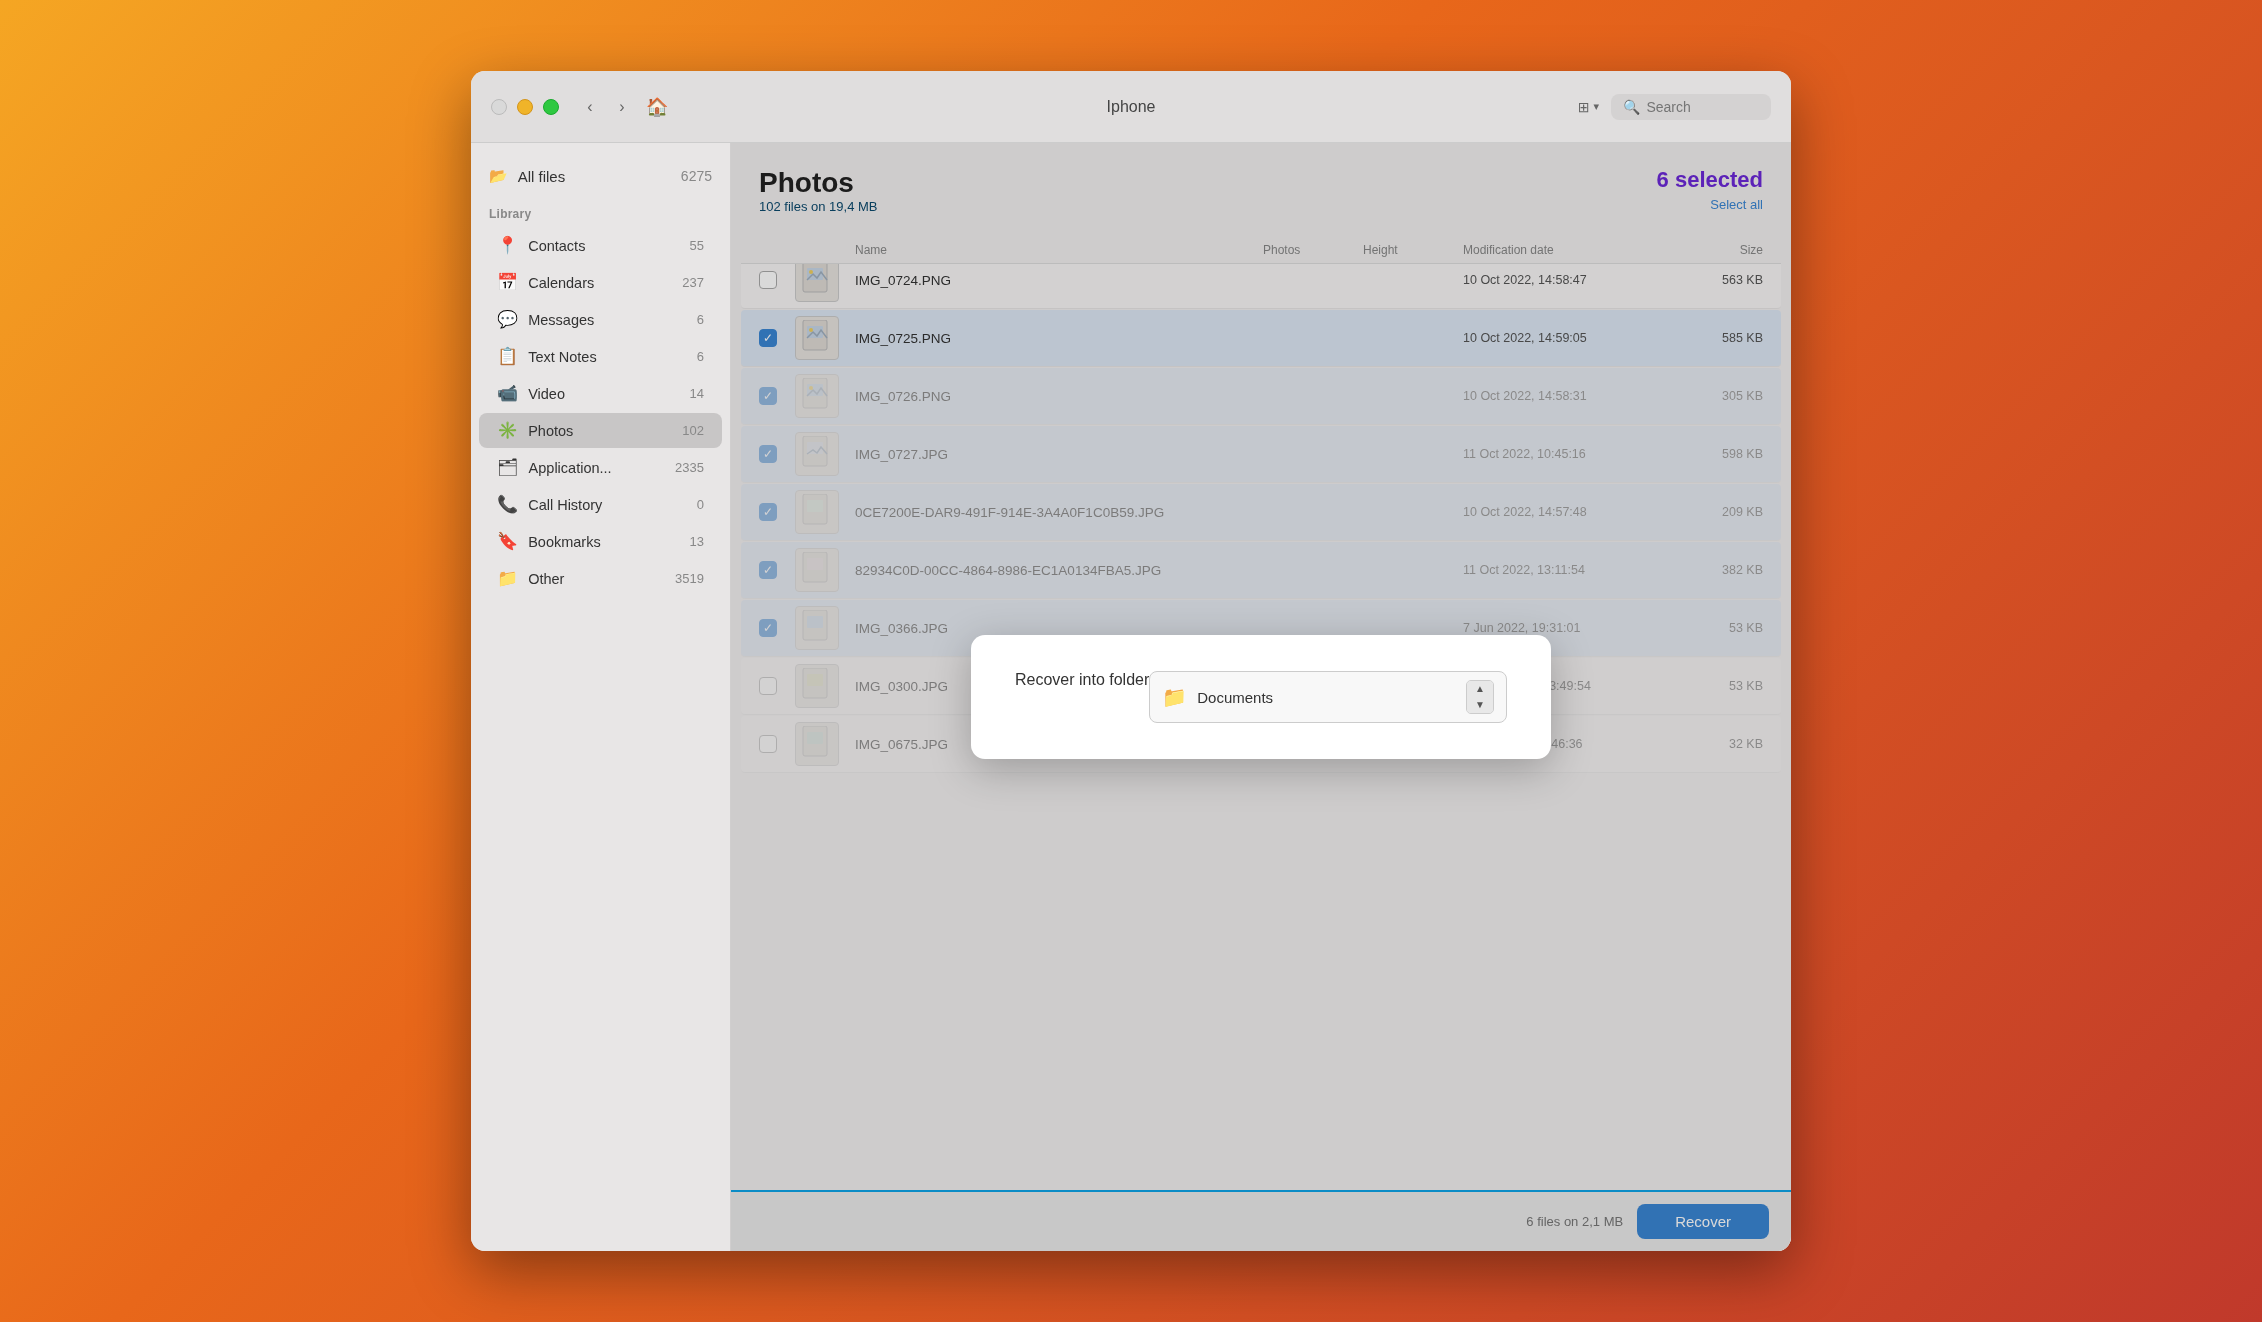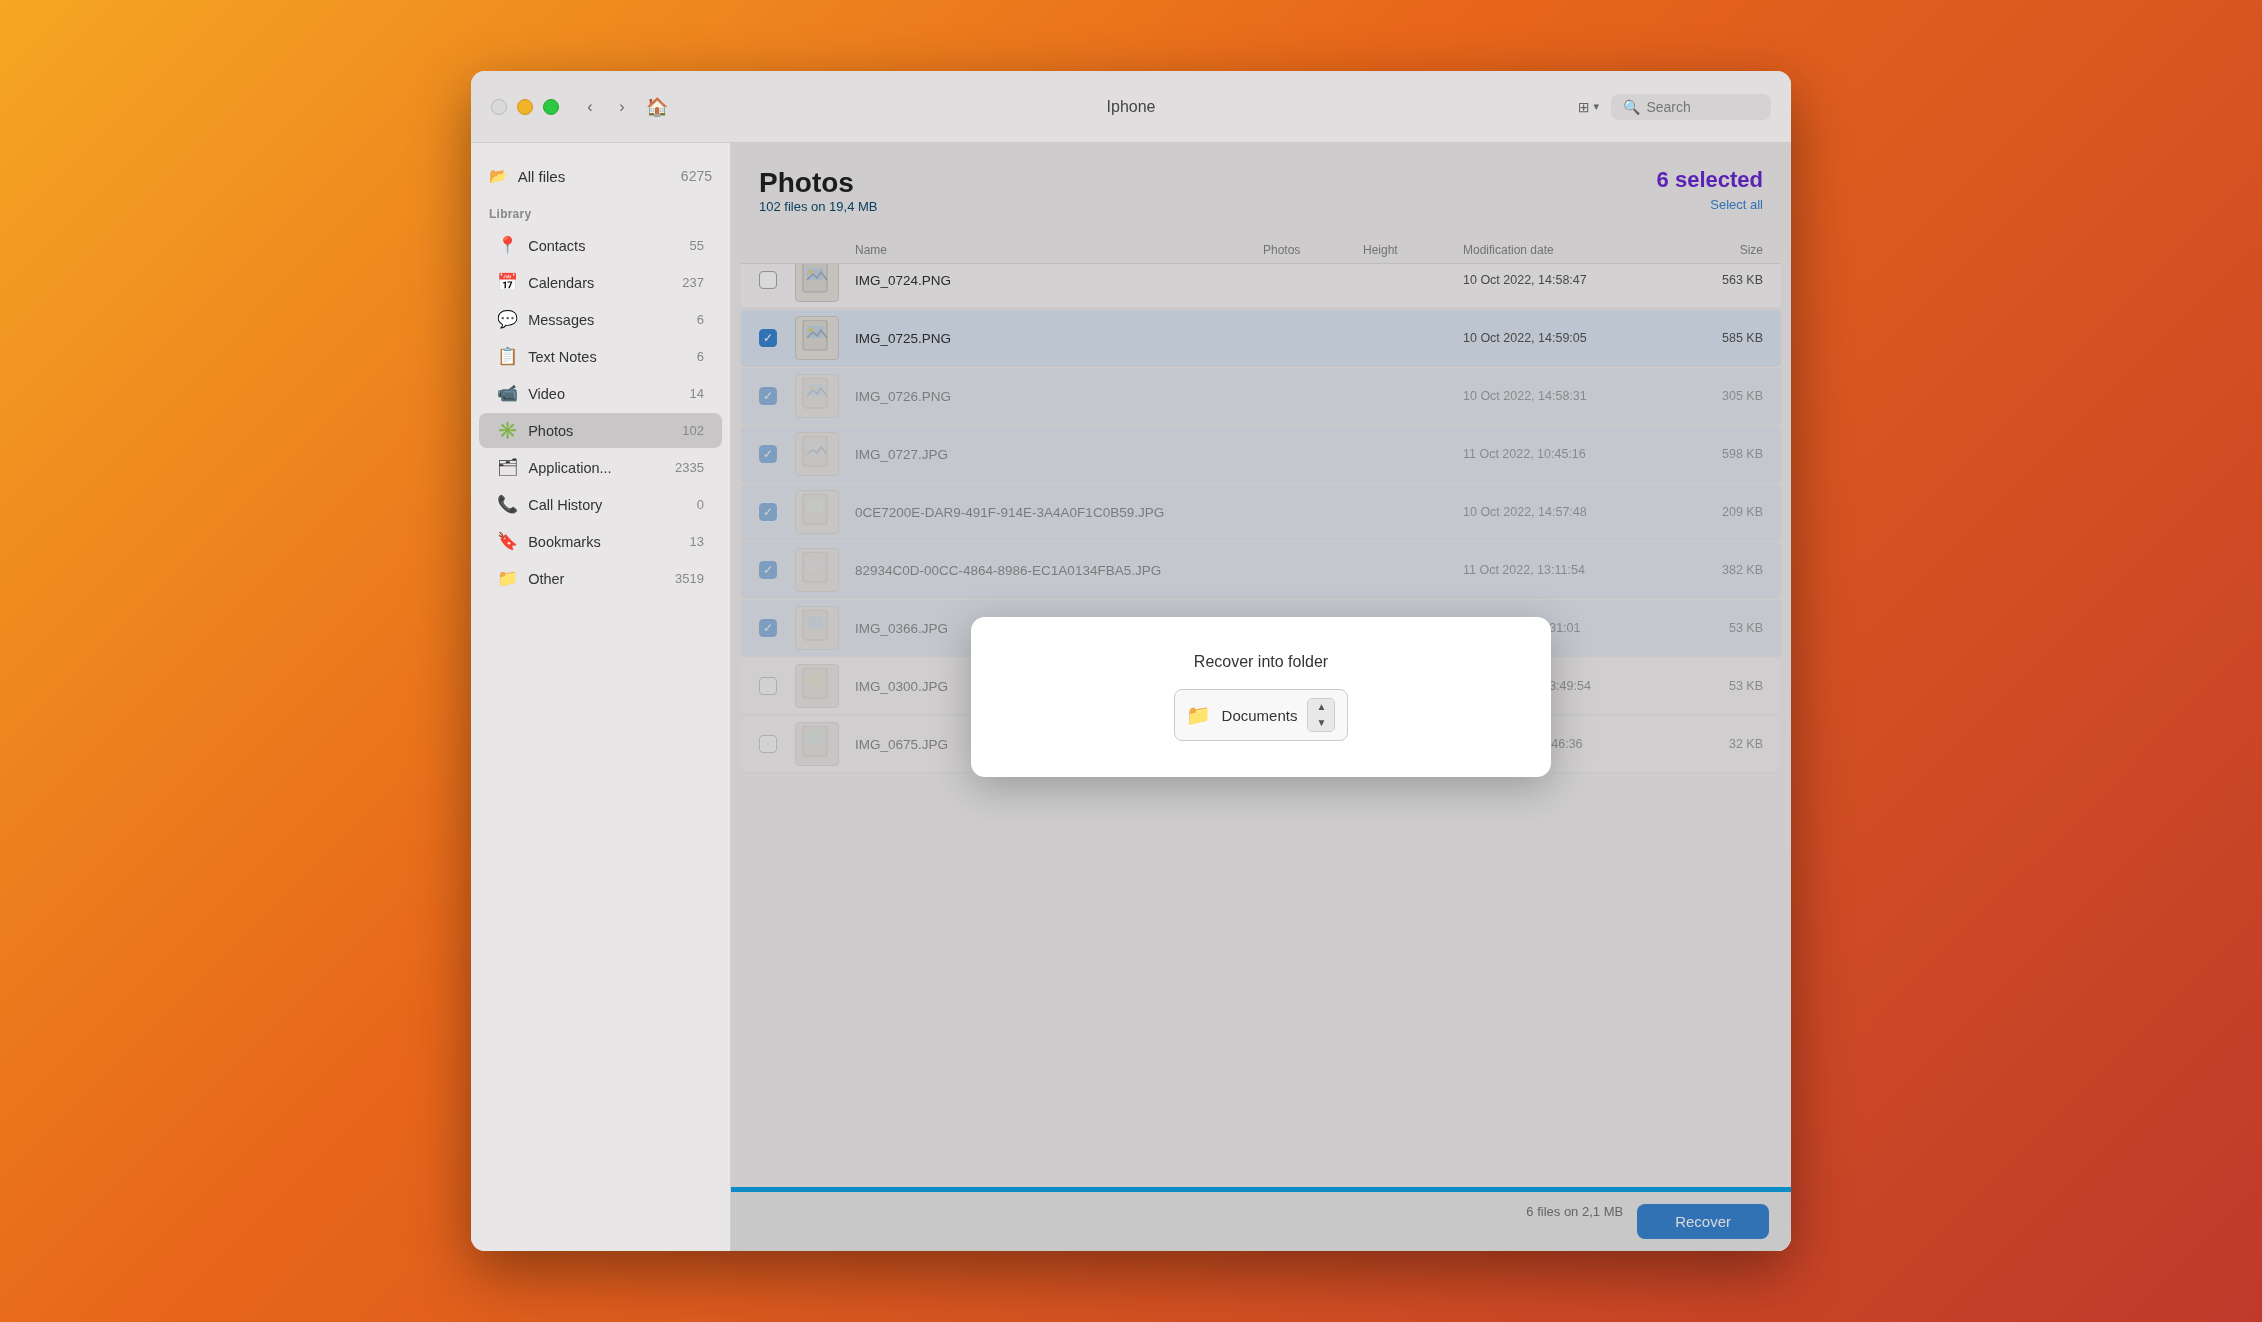--- a/index.html
+++ b/index.html
@@ -287,23 +287,24 @@
       color: #666;
       overflow: hidden;
     }
     .file-thumb svg { width: 32px; height: 36px; }
     .file-name { font-size: 13.5px; color: #333; }
     .file-date { font-size: 12.5px; color: #555; }
     .file-size { font-size: 12.5px; color: #555; text-align: right; }
     
     .file-footer {
       display: flex;
+      align-items: center;
       justify-content: flex-end;
       padding: 12px 22px;
-      border-top: 5px solid #0ea5e9;
+      border-top: 2px solid #0ea5e9;
       background: #ebebeb;
       gap: 14px;
       flex-shrink: 0;
     }
     .footer-info { font-size: 13px; color: #777; }
     .recover-btn {
       padding: 9px 38px;
       background: #3a86d4;
       color: white;
       border: none;
@@ -327,23 +328,20 @@
       border-radius: 14px;
       padding: 36px 44px;
       box-shadow: 0 10px 40px rgba(0,0,0,0.25);
       width: 580px;
       display: flex;
       flex-direction: column;
       gap: 28px;
     }
     .dialog-row {
       display: flex;
-      align-items: center;
-      gap: 18px;
-      flex-direction: column;
     }
     .dialog-label {
       font-size: 16px;
       color: #333;
       white-space: nowrap;
     }
     .dialog-folder-selector {
       flex: 1;
       display: flex;
       align-items: center;

